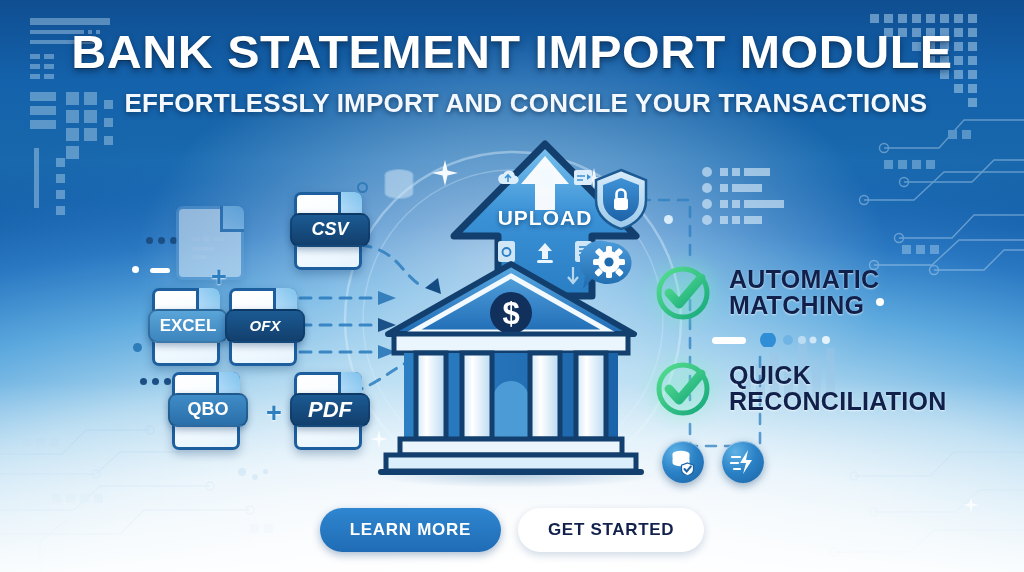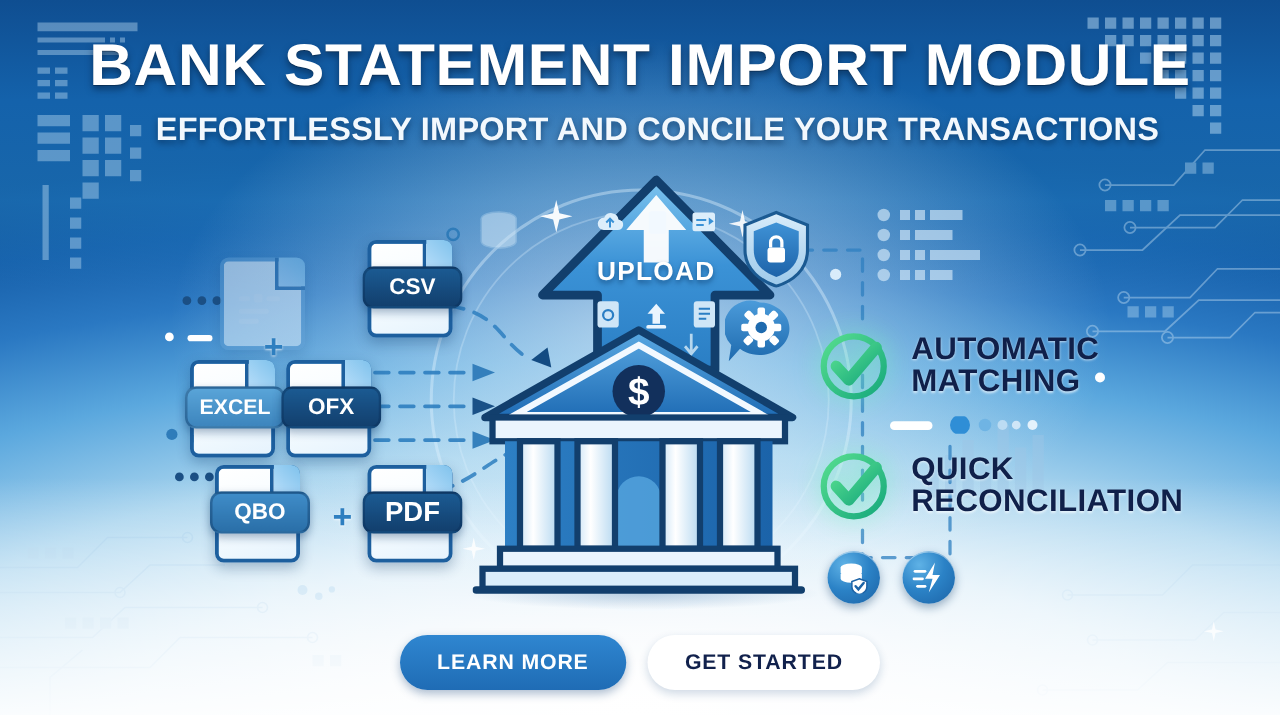--- a/index.html
+++ b/index.html
@@ -55,34 +55,34 @@
     border-left:3px solid #1d5f9e;border-bottom:3px solid #1d5f9e;
     border-top-right-radius:7px;
   }
   .fi-band{
     position:absolute;left:-11%;width:122%;top:48%;transform:translateY(-50%);
     border-radius:9px;text-align:center;color:#fff;font-weight:bold;
     border:2px solid rgba(10,44,84,.35);
     box-shadow:0 3px 7px rgba(10,48,96,.35);
     display:flex;align-items:center;justify-content:center;
   }
-  .band-dark{background:linear-gradient(180deg,#1b5a92 0%,#123f6d 100%);}
+  .band-dark{background:linear-gradient(180deg,#1b5a92 0%,#123f6d 100%);font-style:italic;}
   .band-mid{background:linear-gradient(180deg,#3f8cc8 0%,#2a6fa8 100%);}
   .band-light{background:linear-gradient(180deg,#59a4d8 0%,#3d85bd 100%);}
 
   
   #file-ghost{opacity:.48;}
   #file-ghost .fi-page{border-color:#5d9bd0;}
   .scribble{position:absolute;border-radius:2px;background:#ffffff;opacity:.92;}
 
   .plus{position:absolute;color:#2e7fc0;font-size:27px;font-weight:bold;z-index:24;
         text-shadow:0 1px 2px rgba(255,255,255,.8);}
 
   
-  #upload-arrow{position:absolute;left:430px;top:140px;width:190px;height:160px;z-index:20;}
+  #upload-arrow{position:absolute;left:450px;top:140px;width:190px;height:160px;z-index:20;}
   #upload-label{
     position:absolute;left:0;top:66px;width:190px;text-align:center;
     color:#ffffff;font-weight:bold;font-size:21px;letter-spacing:1px;
     text-shadow:0 2px 4px rgba(8,48,92,.55);z-index:22;
   }
   .mini-icons{position:absolute;width:190px;display:flex;justify-content:center;gap:19px;z-index:22;}
 
   
   #bank{position:absolute;left:378px;top:258px;width:266px;height:220px;z-index:21;}
   #bank-shadow{
@@ -403,21 +403,21 @@
   <div class="fileicon" style="left:140px;top:288px;width:62px;height:72px;margin-left:12px;">
     <div class="fi-page">
         <div class="fi-fold"></div>
       <div class="fi-band band-light" style="height:30px;font-size:17px;">EXCEL</div>
     </div>
   </div>
 
   <div class="fileicon" style="left:229px;top:288px;width:62px;height:72px;">
     <div class="fi-page">
         <div class="fi-fold"></div>
-      <div class="fi-band band-dark" style="height:30px;font-size:18px;">OFX</div>
+      <div class="fi-band band-dark" style="height:30px;font-size:15px;">OFX</div>
     </div>
   </div>
 
   <div class="fileicon" style="left:172px;top:372px;width:62px;height:72px;">
     <div class="fi-page">
         <div class="fi-fold"></div>
       <div class="fi-band band-mid" style="height:30px;font-size:18px;">QBO</div>
     </div>
   </div>
 

